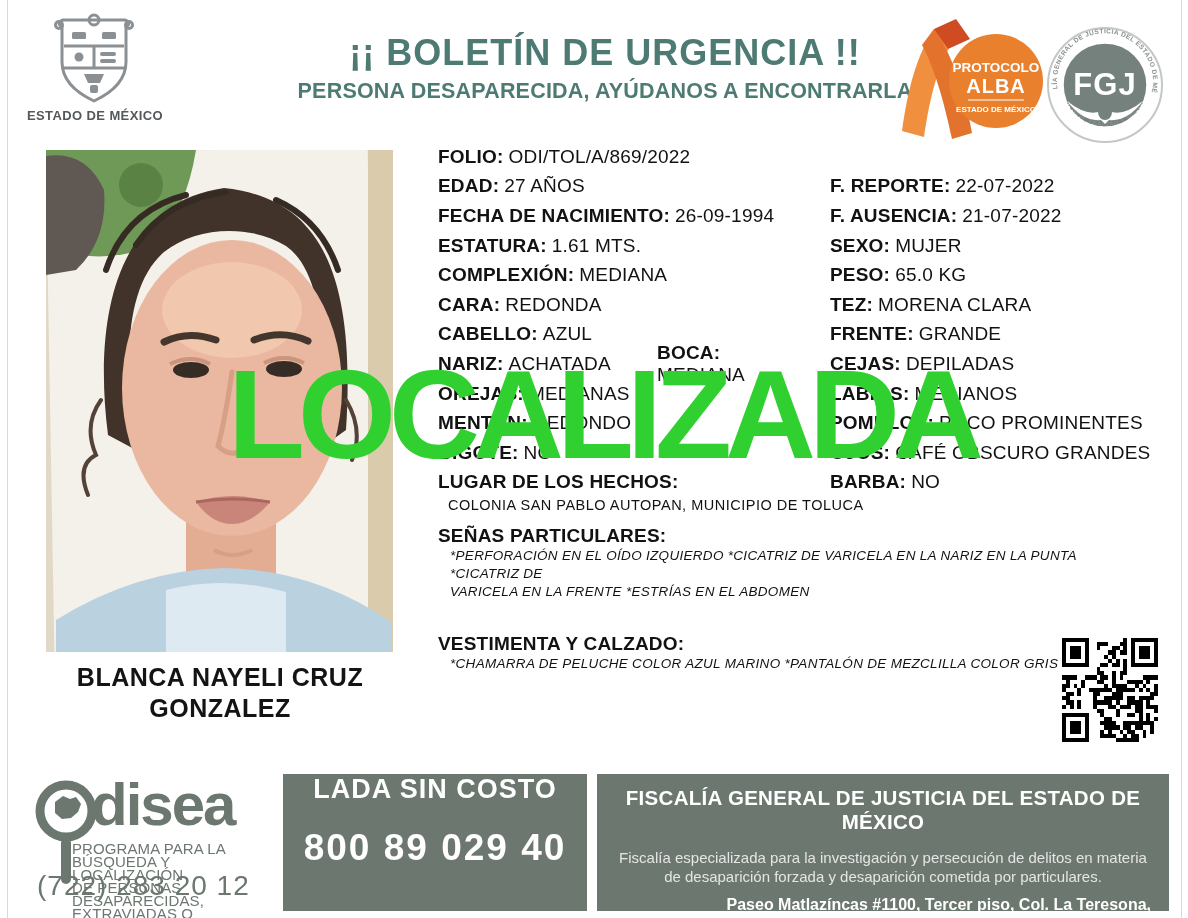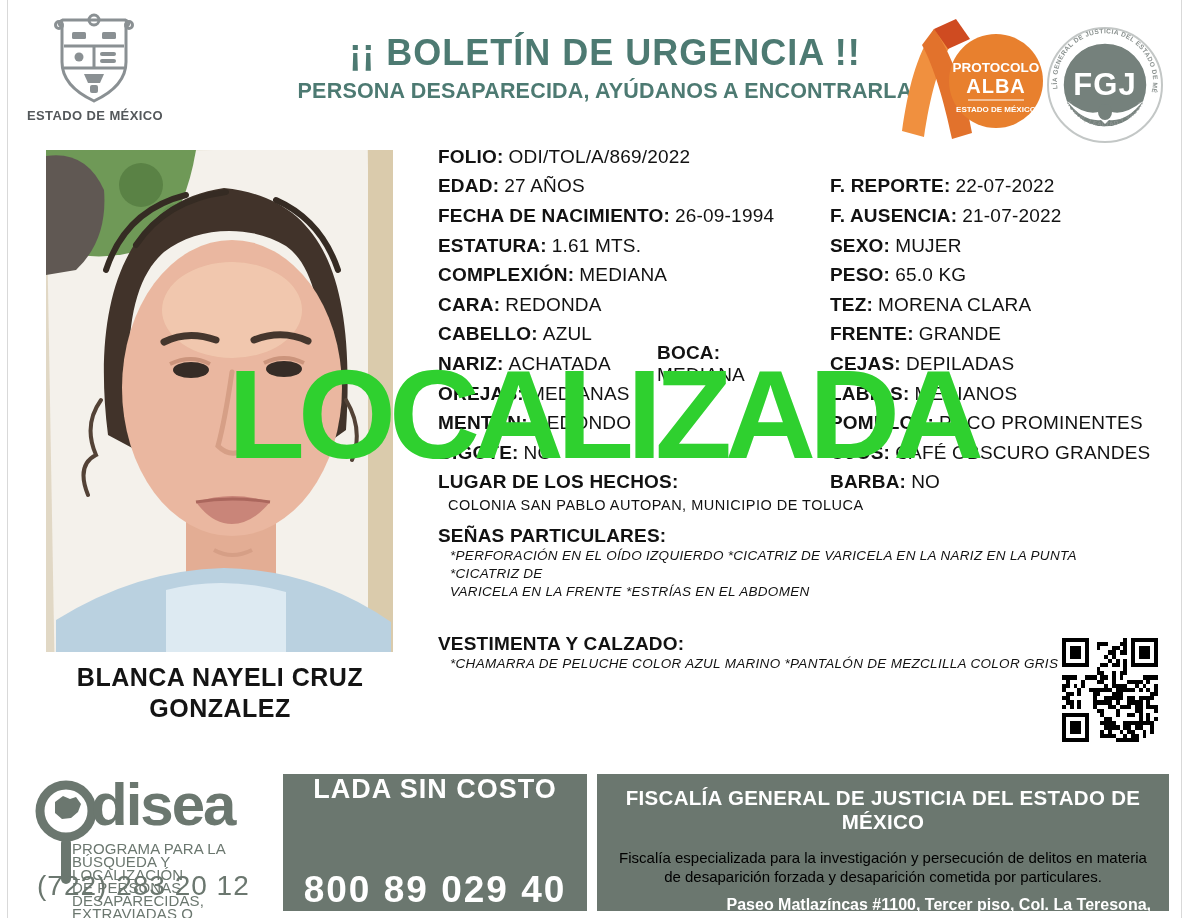--- a/index.html
+++ b/index.html
@@ -41,27 +41,27 @@
     display:flex; align-items:center; justify-content:center; pointer-events:none;
     font-size:126px; font-weight:800; line-height:1; letter-spacing:-7px; color:#2fd02f; white-space:nowrap; }
   .qr { position:absolute; left:1062px; top:638px; z-index:5; }
 
   
   .footer-left { position:absolute; left:35px; top:778px; width:250px; height:135px; color:#6b776f; }
   .odisea-word { position:absolute; left:56px; top:-8px; font-size:60px; font-weight:800; letter-spacing:-2px; }
   .odisea-prog { position:absolute; left:37px; top:64px; width:205px; font-size:15px; line-height:13px; letter-spacing:.1px; }
   .odisea-phone { position:absolute; left:2px; top:92px; font-size:28px; font-weight:400; letter-spacing:1px; white-space:nowrap; }
   .footer-mid { position:absolute; left:283px; top:774px; width:304px; height:137px; background:#6b776f;
-    color:#fff; display:flex; flex-direction:column; align-items:center; justify-content:space-between; }
+    color:#fff; display:flex; flex-direction:column; align-items:center; justify-content:flex-start; }
   .lada-label { font-size:27px; font-weight:800; letter-spacing:1px; }
   .lada-number { font-size:37px; font-weight:800; letter-spacing:2px; margin-top:22px; }
   .footer-right { position:absolute; left:597px; top:774px; width:572px; height:137px; background:#6b776f;
     color:#fff; padding:12px 18px 0 18px; }
   .fisc-title { text-align:center; font-size:20.5px; font-weight:800; letter-spacing:.3px; }
-  .fisc-desc { text-align:center; font-size:15px; line-height:19px; margin-top:14px; color:#000000; }
+  .fisc-desc { text-align:center; font-size:15px; line-height:19px; margin-top:14px; color:#e5e5e5; }
   .fisc-addr { text-align:right; font-size:16px; font-weight:700; line-height:20px; margin-top:9px; }
 </style>
 </head>
 <body>
 
 <div class="page">
   <div class="edge edge-l"></div>
   <div class="edge edge-r"></div>
 
   <svg class="coat" width="88" height="94" viewBox="0 0 88 94">

